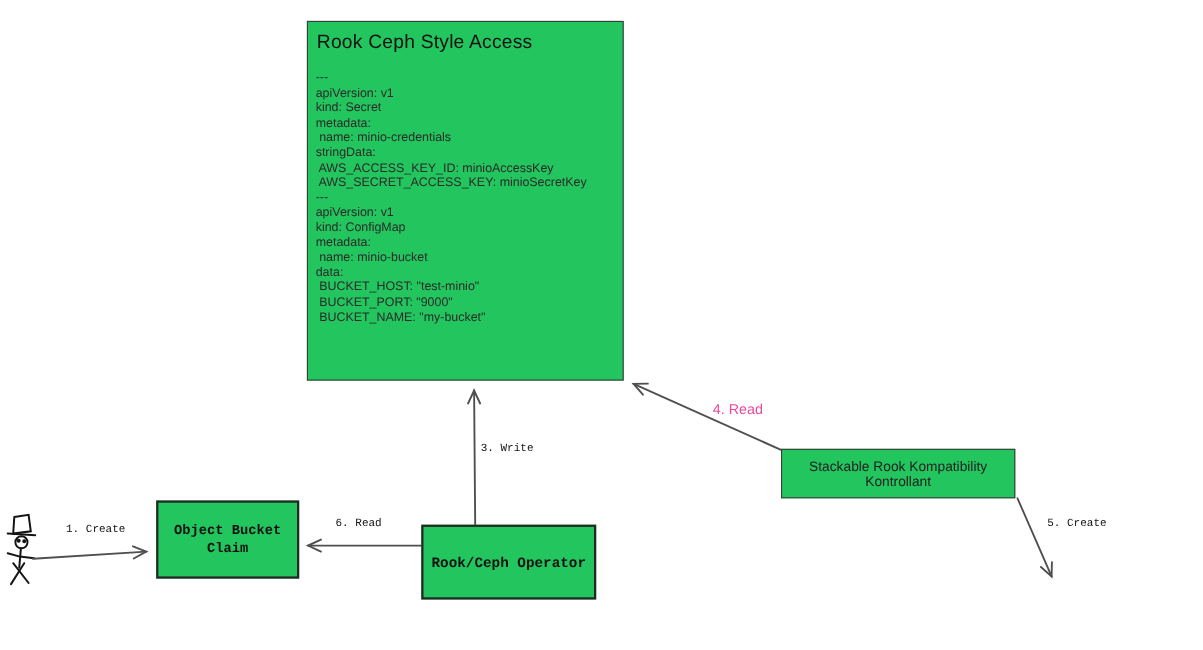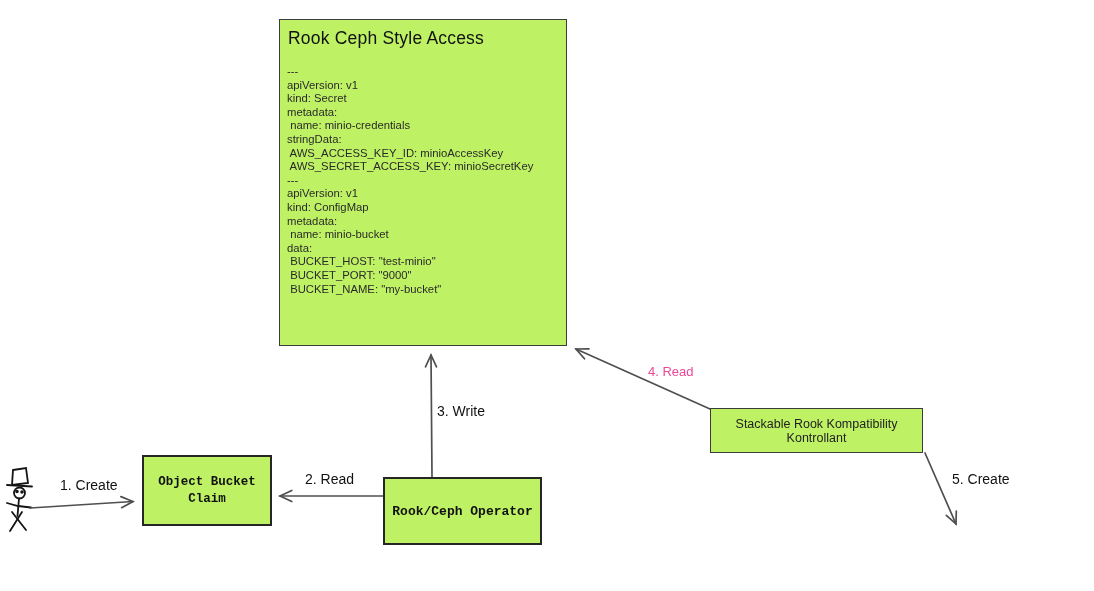--- a/index.html
+++ b/index.html
@@ -12,21 +12,21 @@
     overflow: hidden;
     font-family: "Liberation Sans", sans-serif;
   }
   .overlay {
     position: absolute;
     left: 0; top: 0;
     width: 1094px; height: 591px;
   }
   .box {
     position: absolute;
-    background: #bef264;
+    background: #22c55e;
   }
   .yaml-box {
     left: 279px; top: 19px;
     width: 288px; height: 327px;
     border: 1.5px solid #3c3c3c;
   }
   .yaml-title {
     padding: 8px 8px 0 8px;
     font-size: 17.5px;
     color: #111111;
@@ -81,22 +81,22 @@
     font-family: "Liberation Mono", monospace;
     font-weight: bold;
     font-size: 11px;
   }
   .edge-label {
     position: absolute;
     color: #111111;
     white-space: nowrap;
   }
   .lbl-mono {
-    font-family: Liberation Sans, sans-serif;
-    font-size: 14px;
+    font-family: Liberation Mono, monospace;
+    font-size: 10px;
   }
   .lbl-sans {
     font-family: "Liberation Sans", sans-serif;
     font-size: 13px;
     color: #ec4899;
   }
   .lbl-step1 { left: 60px;  top: 477px; }
   .lbl-step2 { left: 305px; top: 471px; }
   .lbl-step3 { left: 437px; top: 403px; }
   .lbl-step4 { left: 648px; top: 364px; }
@@ -171,21 +171,21 @@
   <div class="box node node-obc">Object Bucket
 Claim</div>
 
   <div class="box node node-operator">Rook/Ceph Operator</div>
 
   <div class="box node node-skkk">Stackable Rook Kompatibility Kontrollant</div>
 
 
   <div class="edge-label lbl-mono lbl-step1">1. Create</div>
 
-  <div class="edge-label lbl-mono lbl-step2">2. Read</div>
+  <div class="edge-label lbl-mono lbl-step2">6. Read</div>
 
   <div class="edge-label lbl-mono lbl-step3">3. Write</div>
 
   <div class="edge-label lbl-sans lbl-step4">4. Read</div>
 
   <div class="edge-label lbl-mono lbl-step5">5. Create</div>
 
 </div>
 
 </body></html>

